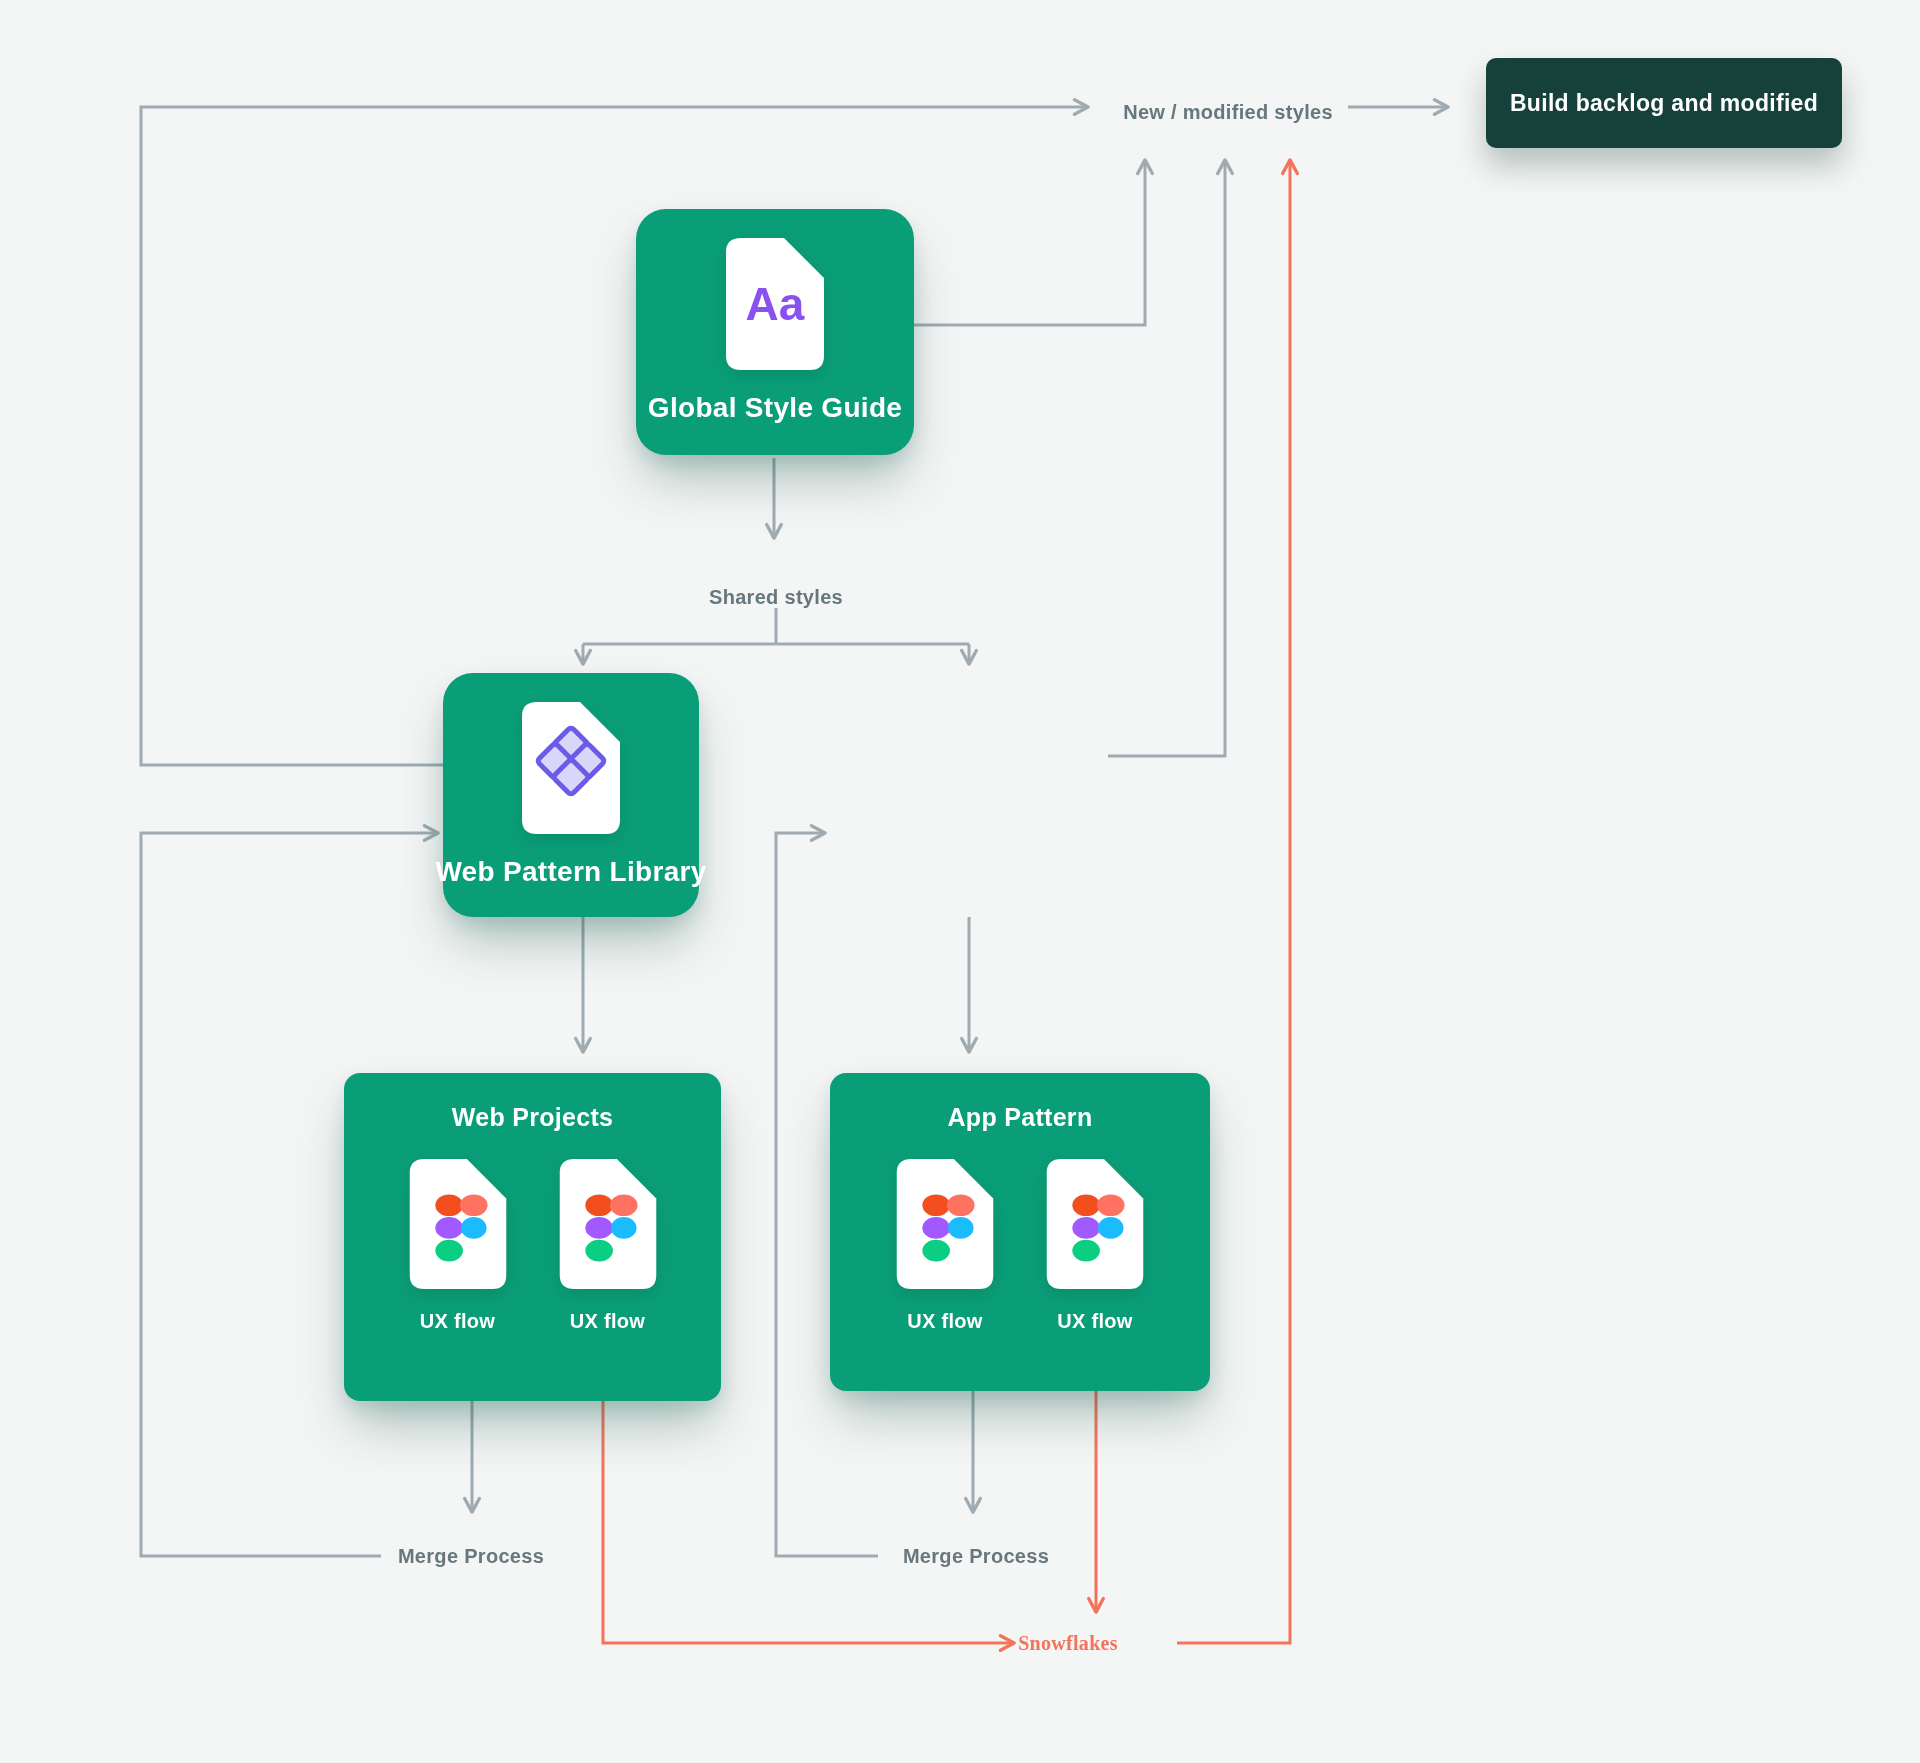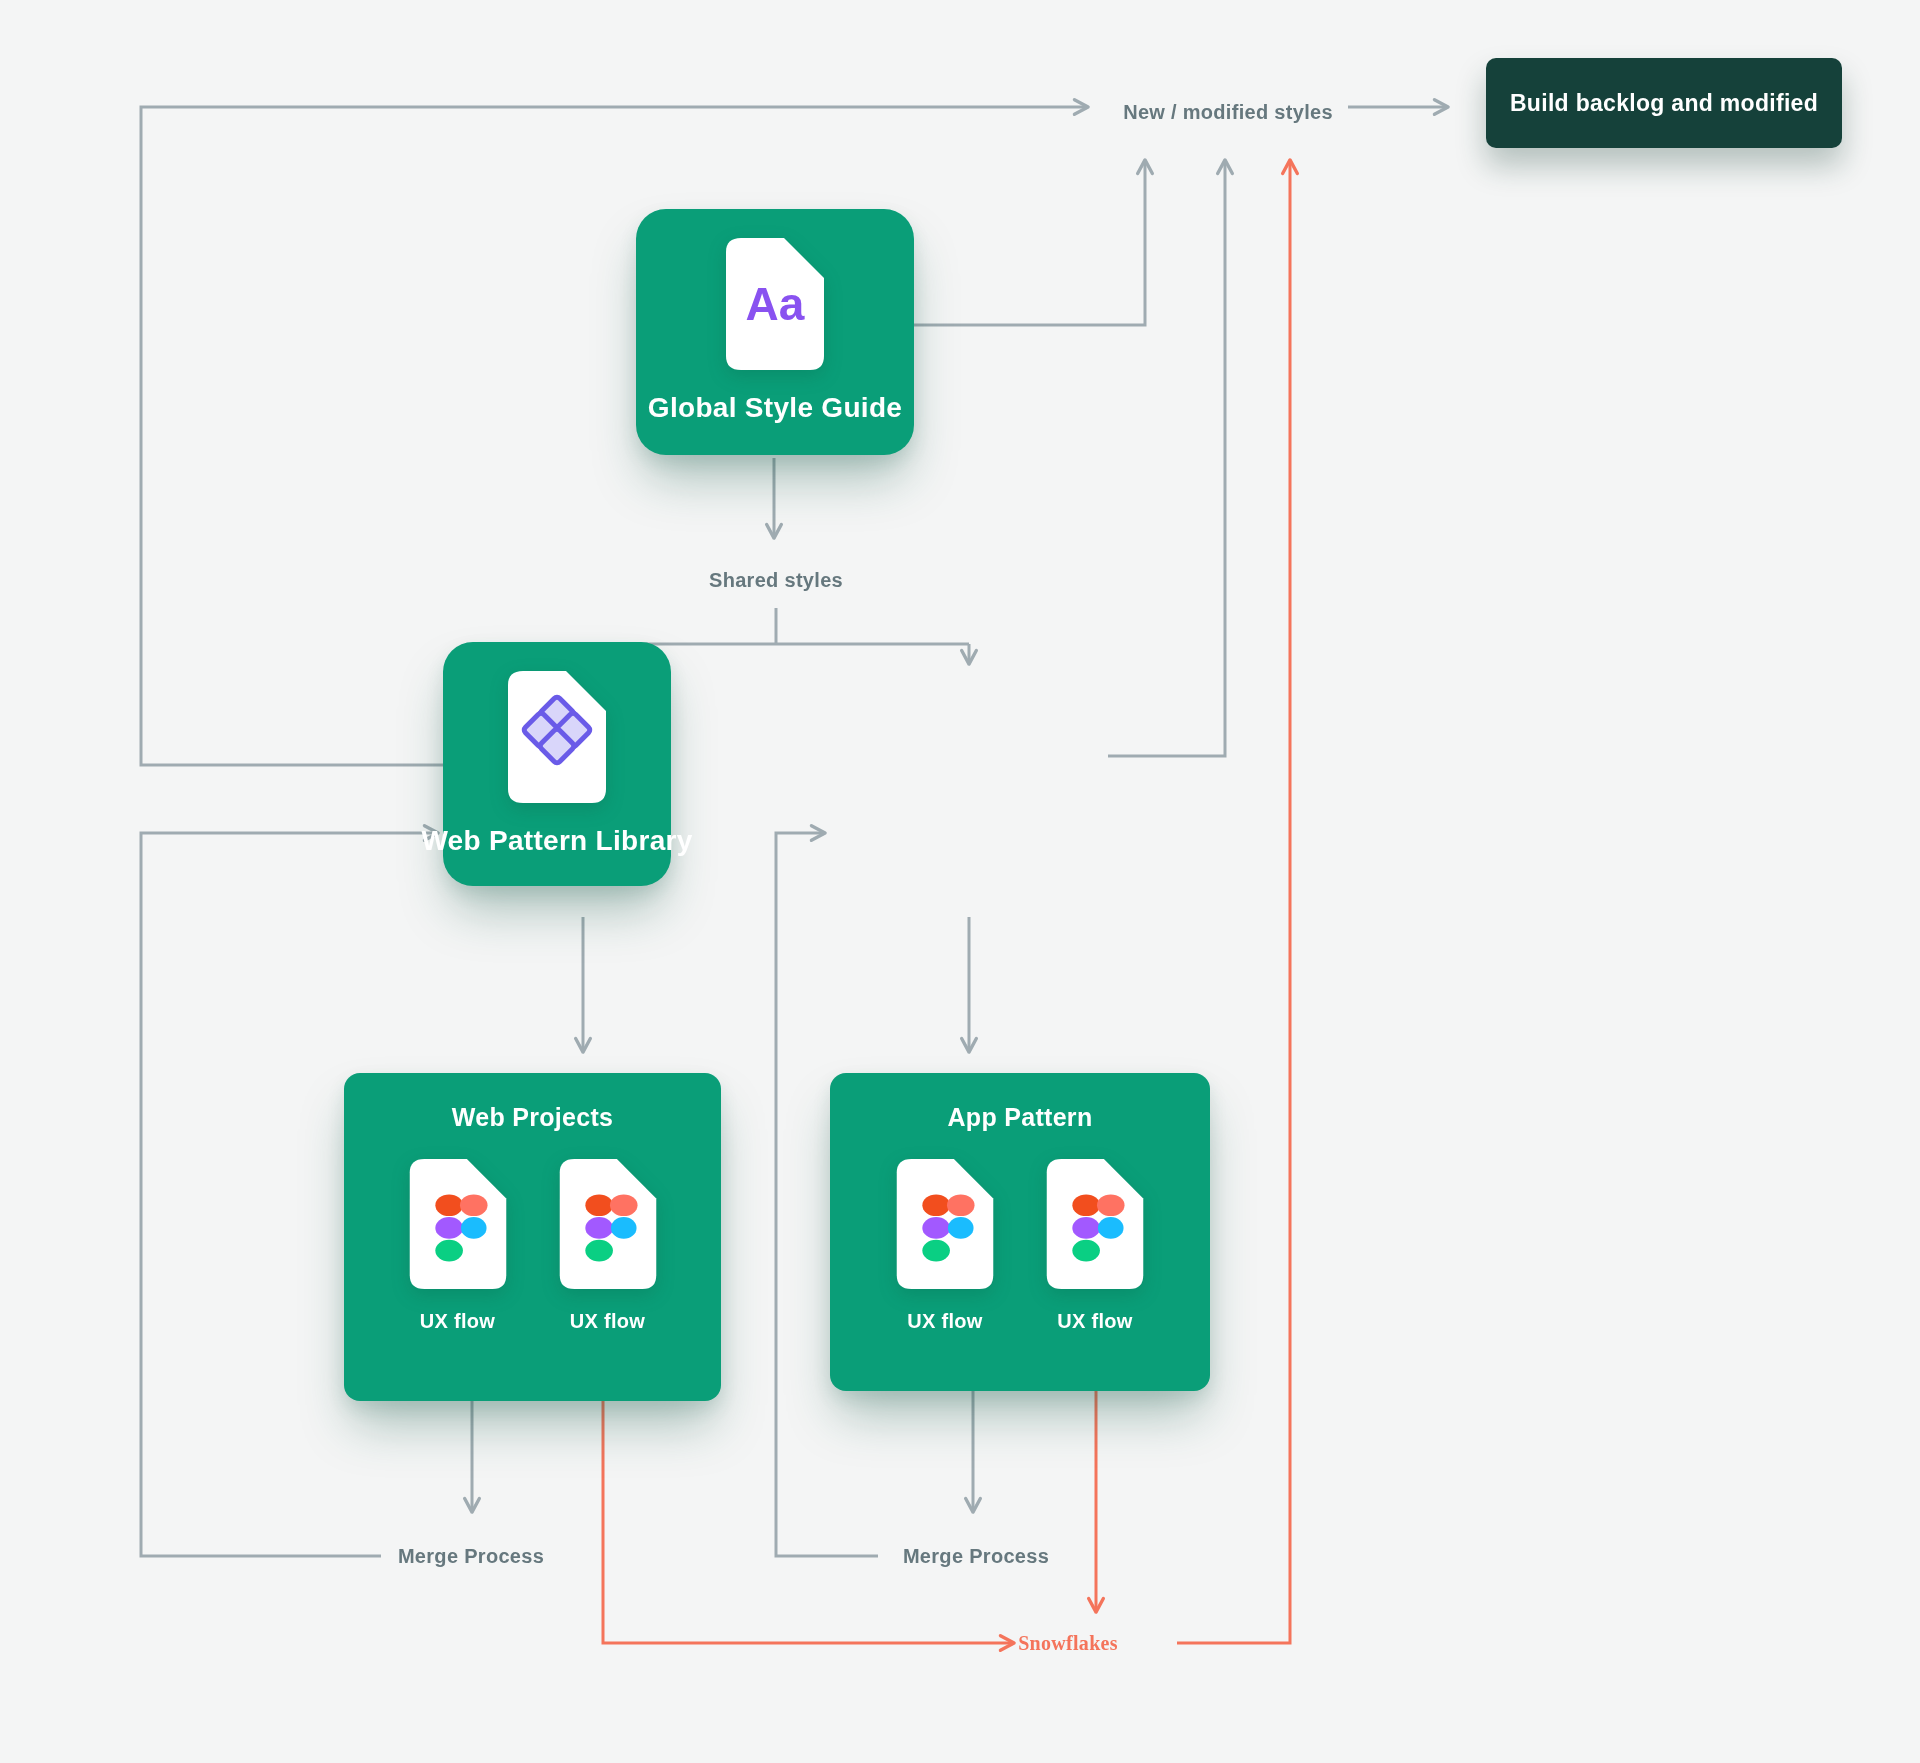--- a/index.html
+++ b/index.html
@@ -84,21 +84,21 @@
   </svg>
 
   <div class="node lib" style="left:636px;top:209px;width:278px;height:246px;">
     <svg class="doc" width="100" height="134" viewBox="0 0 100 134">
       <path class="doc-shape" d="M16 1 H59 L99 41 V119 Q99 133 85 133 H16 Q1 133 1 119 V15 Q1 1 16 1 Z"></path>
       <text class="aa-glyph" x="50" y="83" text-anchor="middle">Aa</text>
     </svg>
     <div class="node-label">Global Style Guide</div>
   </div>
 
-  <div class="node lib" style="left:443px;top:642px;width:228px;height:244px;">
+  <div class="node lib" style="left:443px;top:673px;width:256px;height:244px;">
     <svg class="doc" width="100" height="134" viewBox="0 0 100 134">
       <path class="doc-shape" d="M16 1 H59 L99 41 V119 Q99 133 85 133 H16 Q1 133 1 119 V15 Q1 1 16 1 Z"></path>
       <g>
         <rect class="diamond" x="-13" y="-13" width="26" height="26" rx="4" transform="translate(50 44) rotate(45)"></rect>
         <rect class="diamond" x="-13" y="-13" width="26" height="26" rx="4" transform="translate(34 60) rotate(45)"></rect>
         <rect class="diamond" x="-13" y="-13" width="26" height="26" rx="4" transform="translate(66 60) rotate(45)"></rect>
         <rect class="diamond" x="-13" y="-13" width="26" height="26" rx="4" transform="translate(50 76) rotate(45)"></rect>
       </g>
     </svg>
     <div class="node-label">Web Pattern Library</div>
@@ -167,18 +167,18 @@
         <div class="node-label">UX flow</div>
       </div>
     </div>
   </div>
 
   <div class="terminal">
     <div class="node-label">Build backlog and modified</div>
   </div>
 
   <div class="edge-label" style="left:1228px;top:112px;">New / modified styles</div>
-  <div class="edge-label" style="left:776px;top:580px;text-align:center;">Shared styles</div>
+  <div class="edge-label" style="left:776px;top:597px;text-align:center;">Shared styles</div>
   <div class="edge-label" style="left:471px;top:1556px;">Merge Process</div>
   <div class="edge-label" style="left:976px;top:1556px;">Merge Process</div>
   <div class="edge-label orange" style="left:1068px;top:1643px;font-family:Liberation Serif, serif;">Snowflakes</div>
 
 </div>
 
 </body></html>

